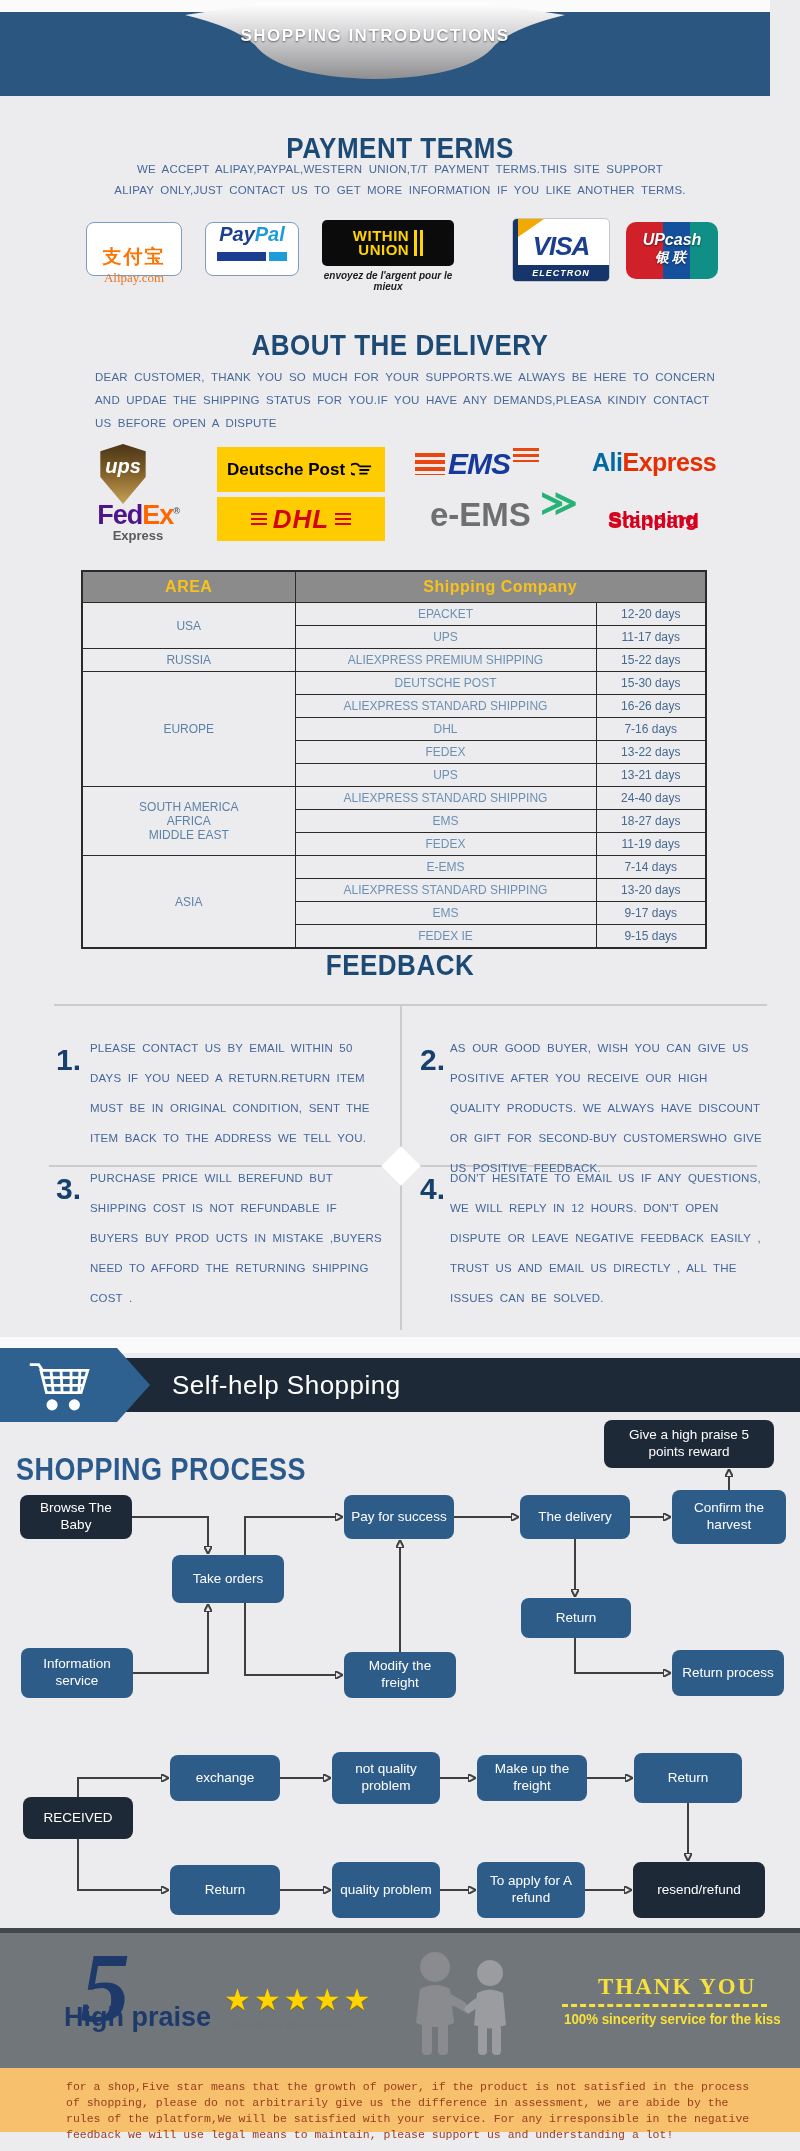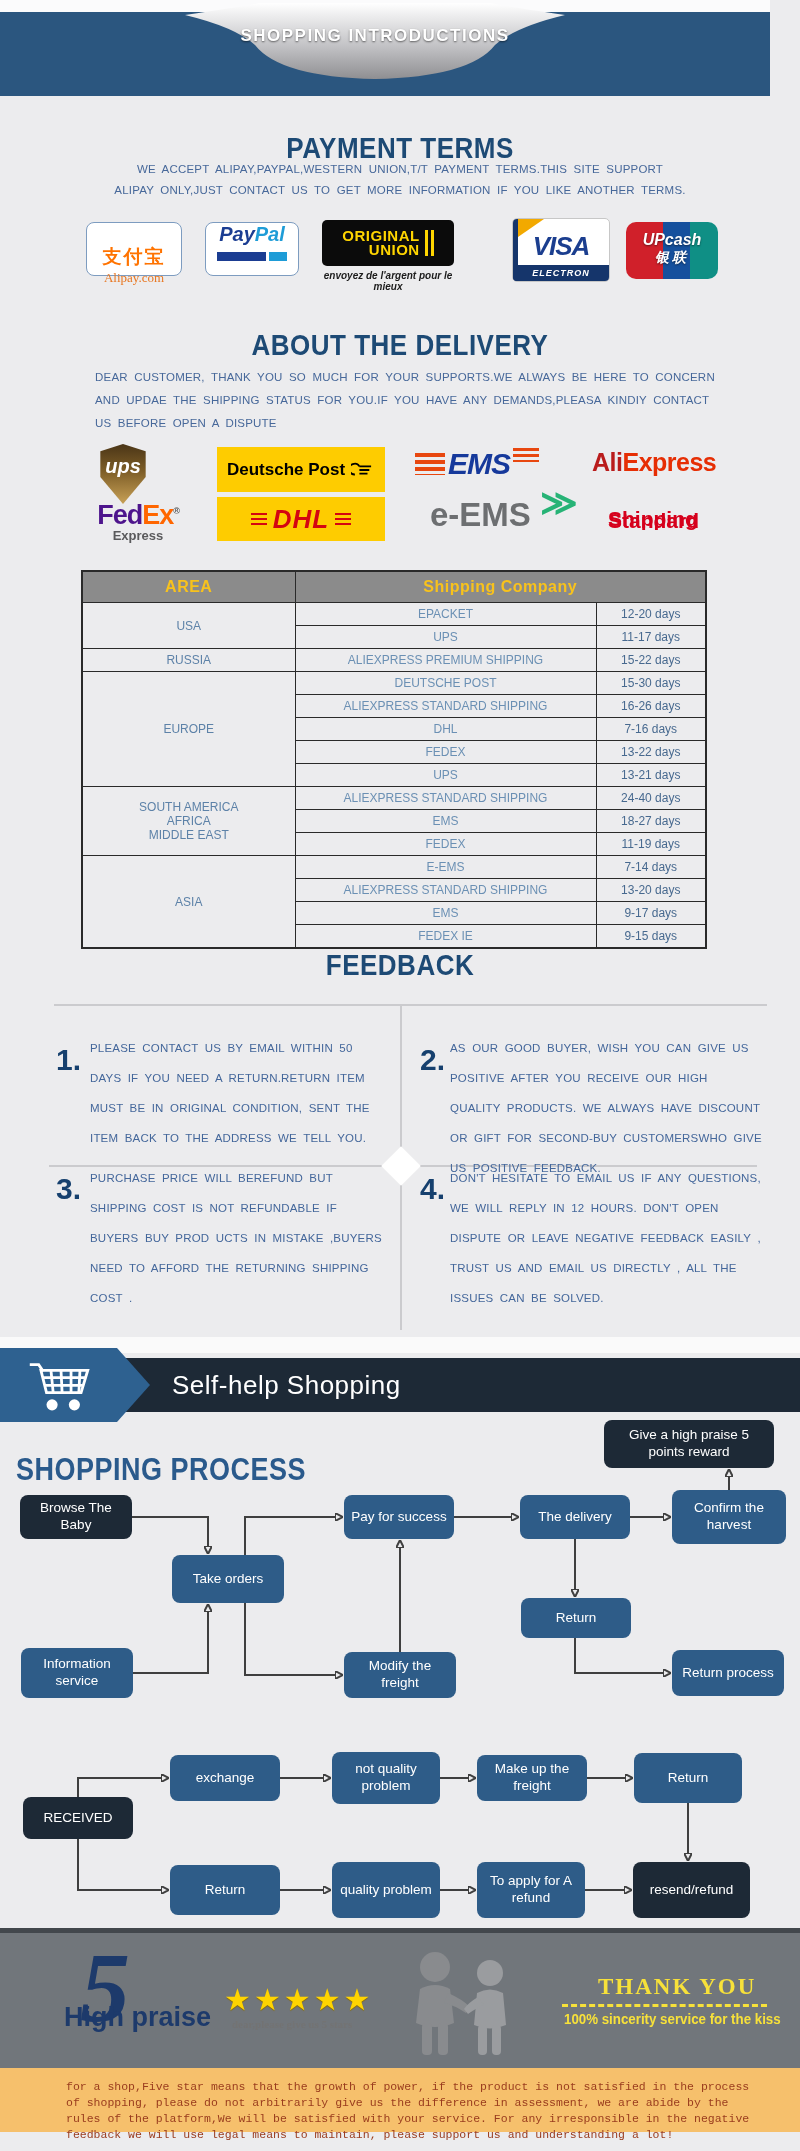--- a/index.html
+++ b/index.html
@@ -63,21 +63,21 @@
   .dhl{left:217px;top:497px;width:168px;height:44px;}
   .dhl .word{color:#d40511;font-size:26px;font-weight:800;font-style:italic;letter-spacing:1px;}
   .rstripes{width:16px;height:12px;background:repeating-linear-gradient(180deg,#d40511 0 2px,transparent 2px 5px);}
   .ems{left:415px;top:447px;display:flex;align-items:center;gap:3px;}
   .ems .s1{width:30px;height:22px;background:repeating-linear-gradient(180deg,#e8470f 0 3.5px,transparent 3.5px 7px);}
   .ems .word{color:#16399b;font-size:30px;font-weight:800;font-style:italic;letter-spacing:-1px;}
   .ems .s2{width:26px;height:14px;margin-bottom:18px;background:repeating-linear-gradient(180deg,#e8470f 0 3px,transparent 3px 6px);}
   .eems{left:430px;top:496px;color:#6d6f71;font-size:33px;font-weight:800;}
   .chev{left:540px;top:482px;color:#27b376;font-size:36px;font-weight:800;}
   .ali{left:592px;top:448px;font-size:25px;font-weight:800;letter-spacing:-.5px;}
-  .ali .a1{color:#b91c1c;} .ali .a2{color:#e62e04;}
+  .ali .a1{color:#0369a1;} .ali .a2{color:#e62e04;}
   .ali-sub{left:608px;color:#d6001c;font-size:21px;font-weight:800;line-height:21px;}
 
   
   .ship-table{left:81px;top:570px;width:624px;border-collapse:collapse;table-layout:fixed;
       border:2px solid #2a2a2a;}
   .ship-table th,.ship-table td{border:1px solid #2a2a2a;text-align:center;padding:0;}
   .ship-table th{height:30px;background:#8b8b8b;color:#f8c21c;font-size:16px;font-weight:700;letter-spacing:.5px;}
   .ship-table td{height:22px;font-size:12px;}
   .td-area{color:#5d82a8;} .td-comp{color:#6b90b4;} .td-days{color:#47698f;}
 
@@ -151,21 +151,21 @@
   </div>
   <div class="abs card paypal">
     <span class="wordmark"><span class="pp1">Pay</span><span class="pp2">Pal</span></span>
     <div class="pp-bar">
         <i class="b1"></i>
         <i class="b2"></i>
       </div>
   </div>
   <div class="abs wu">
     <div class="txt">
-      <div>ORIGINAL</div>
+      <div>WITHIN</div>
       <div>UNION</div>
     </div>
     <div class="bars">
         <i></i>
         <i></i>
       </div>
   </div>
   <div class="abs wu-tag">envoyez de l'argent pour le mieux</div>
   <div class="visa abs">
     <div class="leftbar"></div>
@@ -375,21 +375,21 @@
   </svg>
 
   <div class="fbox" style="left:170px;top:1755px;width:110px;height:46px;">exchange</div>
   <div class="fbox" style="left:332px;top:1752px;width:108px;height:52px;">not quality problem</div>
   <div class="fbox" style="left:477px;top:1755px;width:110px;height:46px;">Make up the freight</div>
   <div class="fbox" style="left:634px;top:1753px;width:108px;height:50px;">Return</div>
   <div class="fbox dark" style="left:23px;top:1797px;width:110px;height:42px;">RECEIVED</div>
   <div class="fbox" style="left:170px;top:1865px;width:110px;height:50px;">Return</div>
   <div class="fbox" style="left:332px;top:1862px;width:108px;height:56px;">quality problem</div>
   <div class="fbox" style="left:477px;top:1862px;width:108px;height:56px;">To apply for A refund</div>
-  <div class="fbox dark" style="left:633px;top:1862px;width:117px;height:56px;">resend/refund</div>
+  <div class="fbox dark" style="left:633px;top:1862px;width:132px;height:56px;">resend/refund</div>
 
   <div class="abs ft-edge"></div>
   <div class="abs ft-bg"></div>
   <div class="abs ft-five">5</div>
   <div class="abs ft-praise">High praise</div>
   <div class="abs ft-stars">★★★★★</div>
   <div class="abs ft-caption">dear,please give us 5 stars</div>
   <svg class="abs" style="left:390px;top:1945px;" width="145" height="118" viewBox="0 0 145 118">
     <g fill="#898b8e">
       <circle cx="45" cy="22" r="15"></circle>

